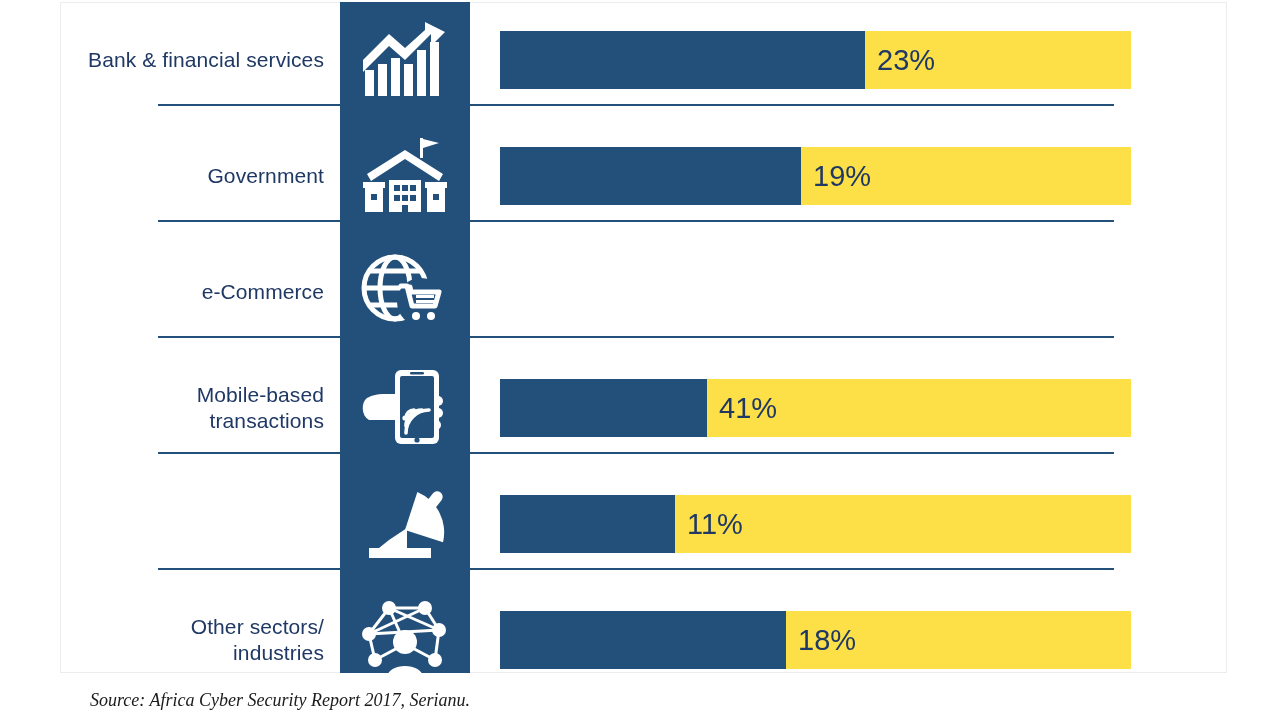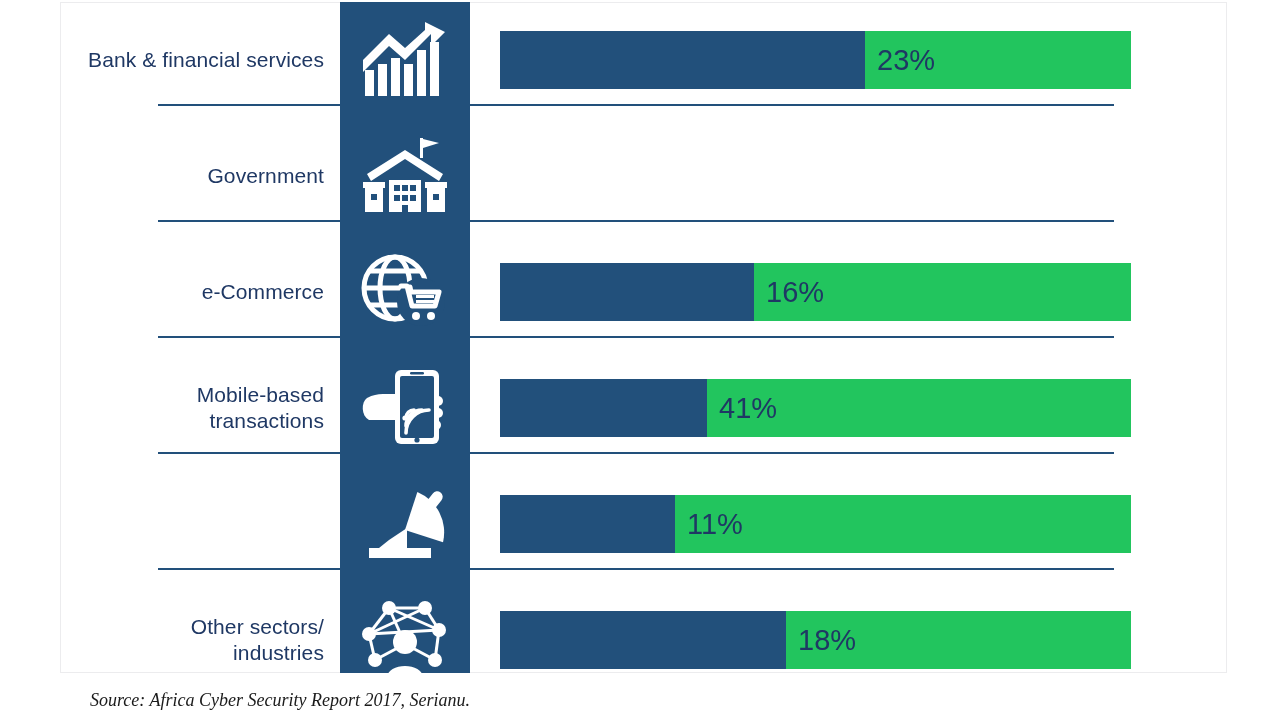--- a/index.html
+++ b/index.html
@@ -92,21 +92,21 @@
     justify-content: center;
   }
   .row-icon svg { display: block; }
 
   
   .bar-track {
     position: absolute;
     left: 500px;
     width: 631px;
     height: 58px;
-    background: #22c55e;
+    background: #fde047;
   }
   .bar-fill {
     position: absolute;
     left: 0;
     top: 0;
     height: 100%;
     background: #22507b;
   }
   .bar-value {
     position: absolute;
@@ -190,20 +190,24 @@
             <rect x="51" y="49" width="6" height="6"></rect>
             <rect x="35" y="59" width="6" height="6"></rect>
             <rect x="43" y="59" width="6" height="6"></rect>
             <rect x="51" y="59" width="6" height="6"></rect>
             <rect x="43" y="69" width="6" height="7"></rect>
             <rect x="12" y="58" width="6" height="6"></rect>
             <rect x="74" y="58" width="6" height="6"></rect>
           </g>
         </svg>
       </div>
+      <div class="bar-track" style="top:29px;">
+        <div class="bar-fill" style="width:301px;"></div>
+        <div class="bar-value" style="left:313px;">19%</div>
+      </div>
       <div class="row-rule" style="top:102px;"></div>
     </div>
 
     <div class="row" style="top:232px;">
       <div class="row-label">e-Commerce</div>
       <div class="row-icon">
         <svg width="92" height="80" viewBox="0 0 92 80" aria-hidden="true">
           <g fill="none" stroke="#ffffff" stroke-width="5">
             <circle cx="36" cy="36" r="31"></circle>
             <ellipse cx="36" cy="36" rx="15" ry="31"></ellipse>
@@ -215,24 +219,20 @@
             <circle cx="62" cy="50" r="24"></circle>
           </g>
           <g fill="#ffffff">
             <path d="M42 34 L48 34 L53 54 L76 54 L80 40 L52 40 L51 35" fill="none" stroke="#ffffff" stroke-width="5" stroke-linejoin="round" stroke-linecap="round"></path>
             <circle cx="57" cy="64" r="4"></circle>
             <circle cx="72" cy="64" r="4"></circle>
             <rect x="57" y="43" width="18" height="3"></rect>
             <rect x="57" y="48" width="18" height="3"></rect>
           </g>
         </svg>
-      </div>
-      <div class="bar-track" style="top:29px;">
-        <div class="bar-fill" style="width:254px;"></div>
-        <div class="bar-value" style="left:266px;">16%</div>
       </div>
       <div class="row-rule" style="top:102px;"></div>
     </div>
 
     <div class="row" style="top:348px;">
       <div class="row-label">Mobile-based
 transactions</div>
       <div class="row-icon">
         <svg width="92" height="80" viewBox="0 0 92 80" aria-hidden="true">
           <g fill="#ffffff">

